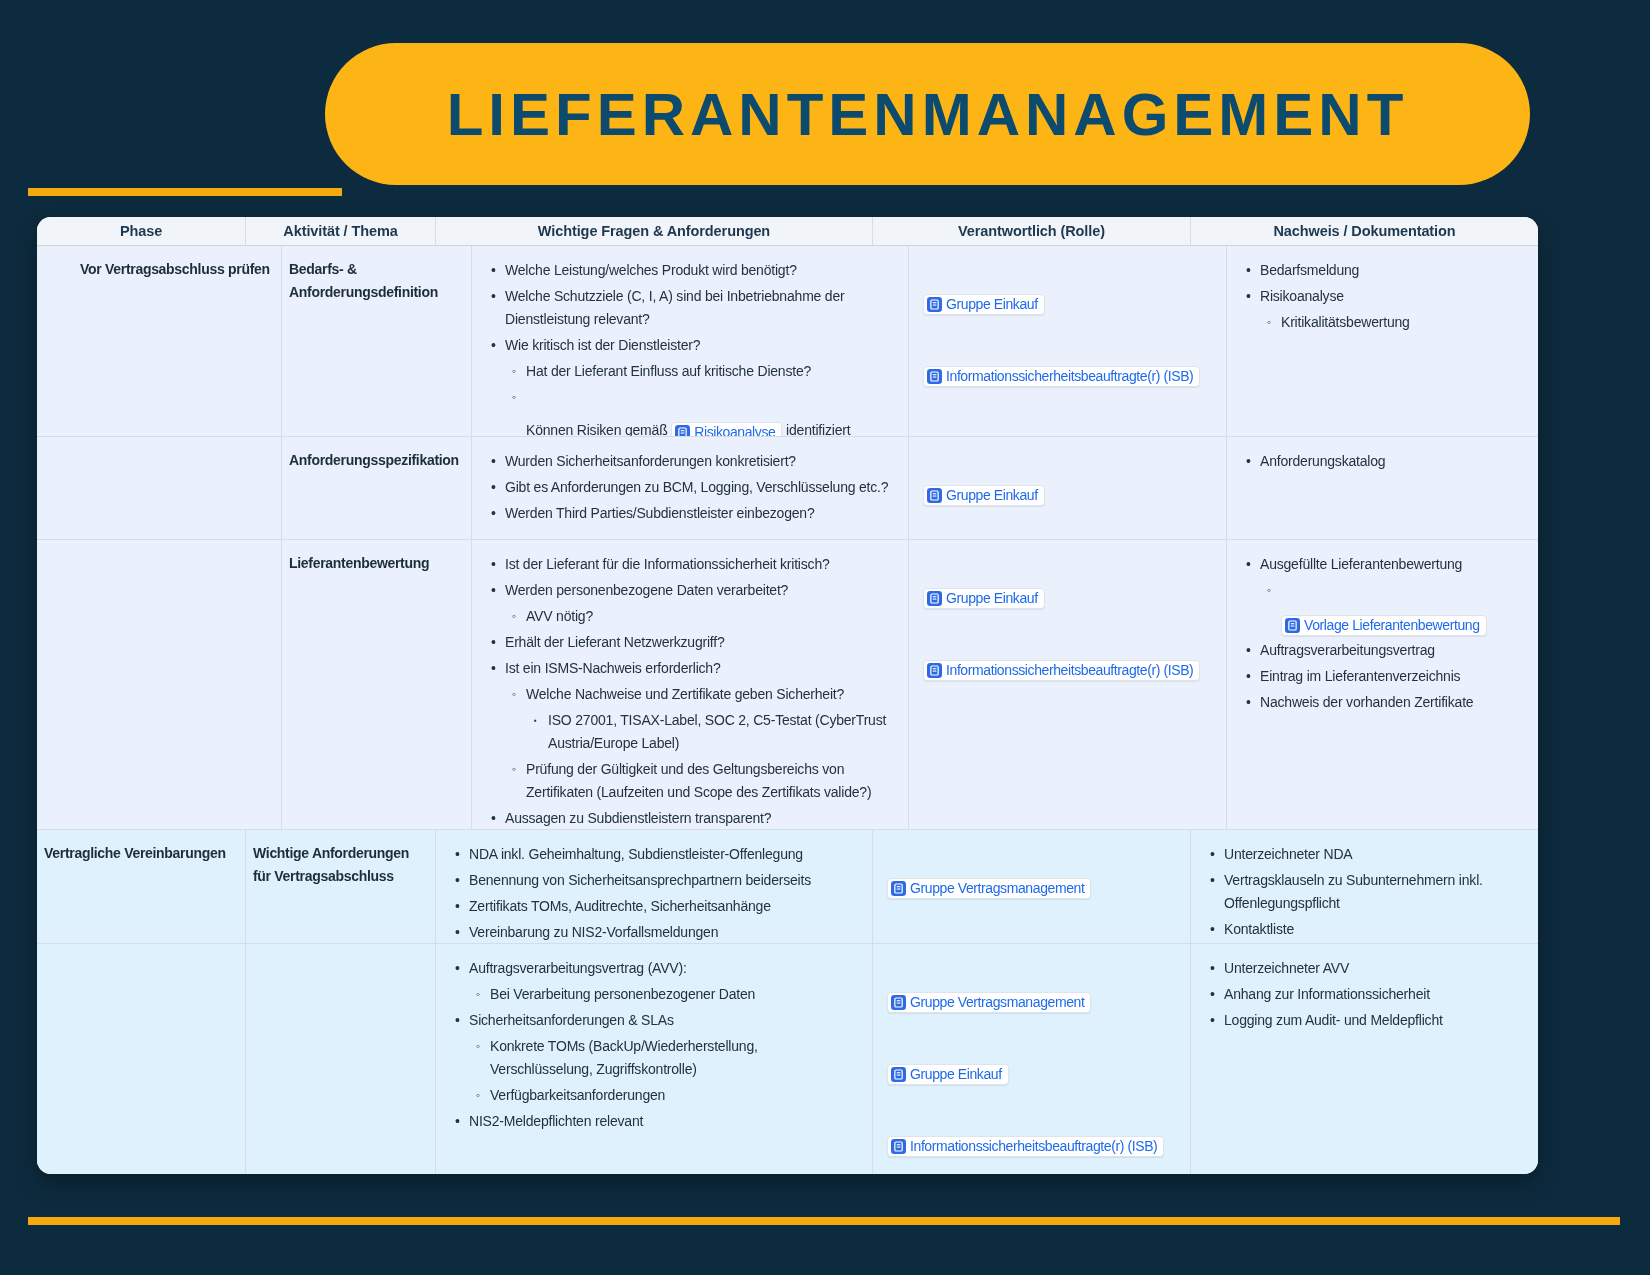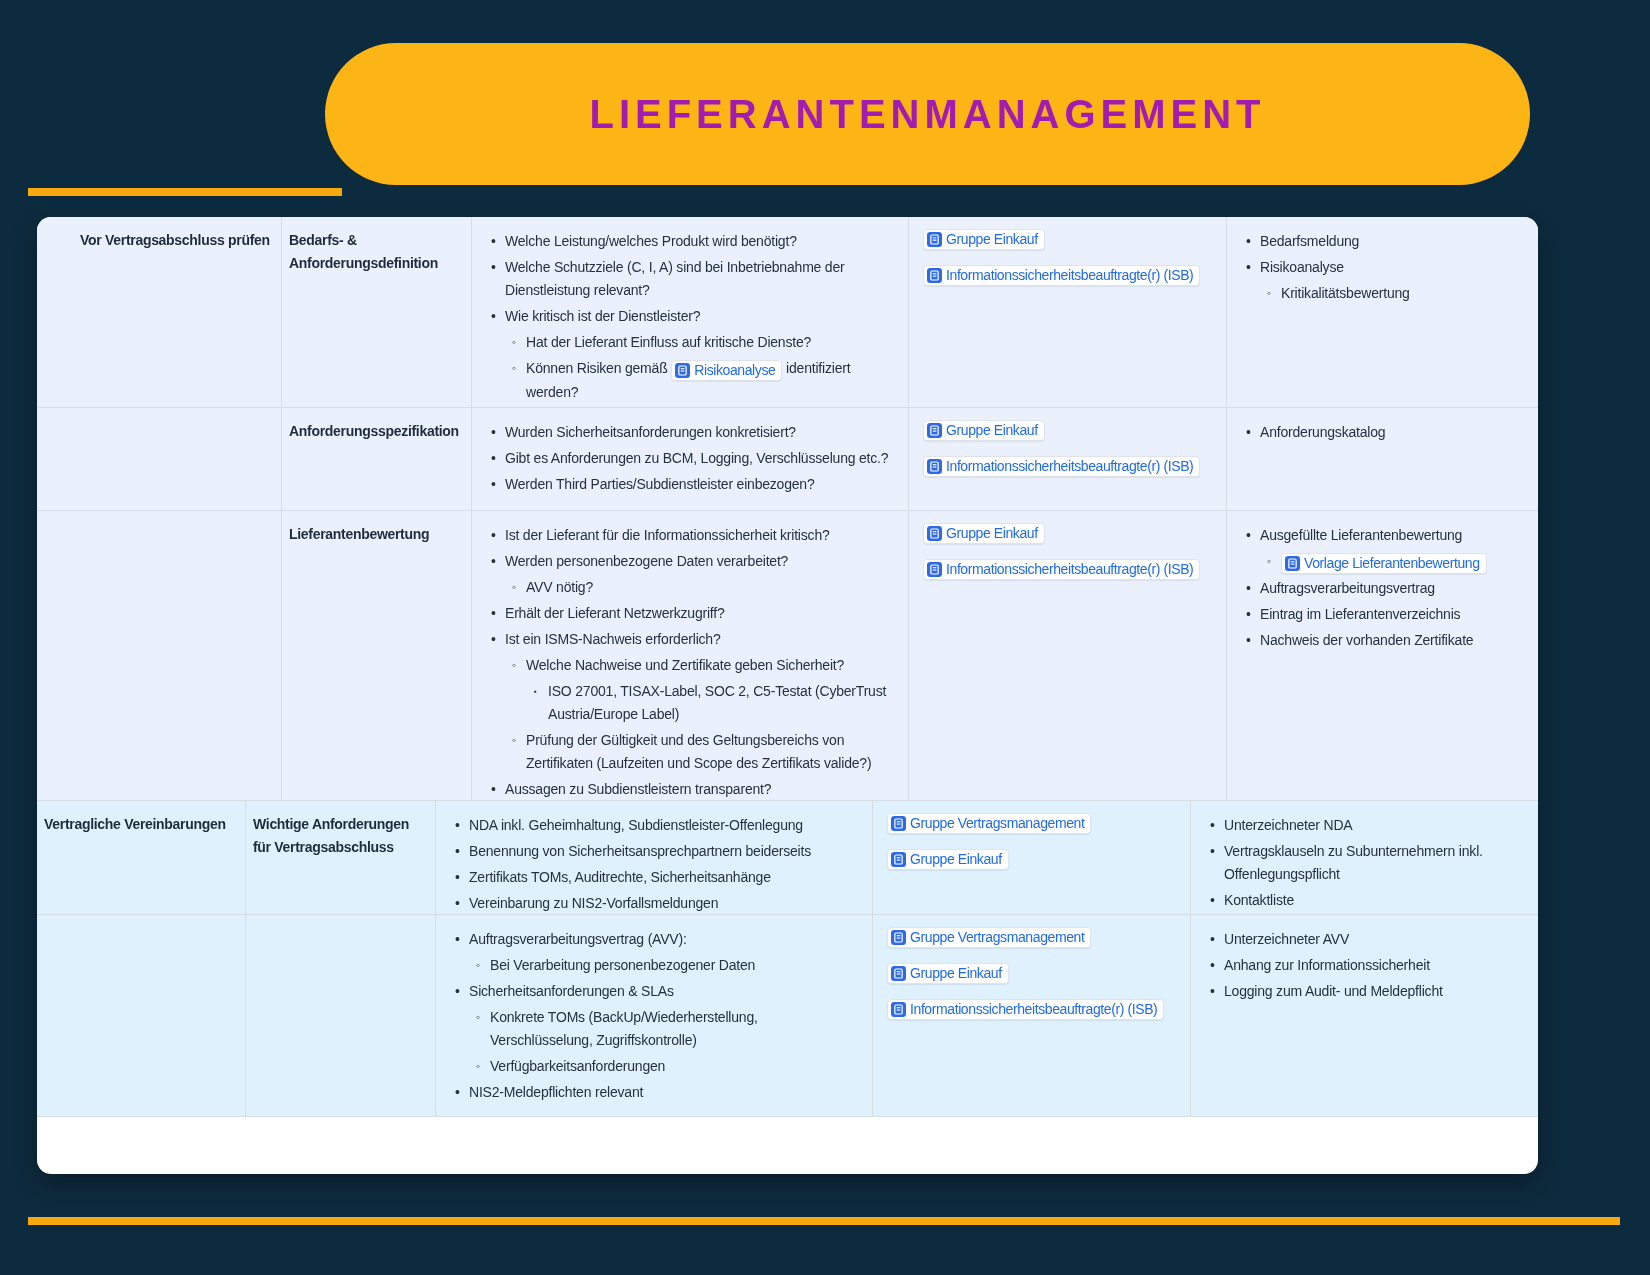--- a/index.html
+++ b/index.html
@@ -10,21 +10,21 @@
     font-family: "Liberation Sans", sans-serif;
     overflow: hidden;
   }
   .banner {
     position: absolute; left: 325px; top: 43px;
     width: 1205px; height: 142px;
     background: #fcb515; border-radius: 71px;
     display: flex; align-items: center; justify-content: center;
   }
   .banner-title {
-    color: #a21caf; font-size: 40px; font-weight: 700;
+    color: #0c4a6e; font-size: 60px; font-weight: 700;
     letter-spacing: 5px; white-space: nowrap;
   }
   .accent-line { position: absolute; background: #f5a90f; }
   .accent-top { left: 28px; top: 188px; width: 314px; height: 8px; }
   .accent-bottom { left: 28px; top: 1217px; width: 1592px; height: 8px; }
 
   .tbl {
     position: absolute; left: 37px; top: 217px;
     width: 1501px; height: 957px;
     background: #ffffff; border-radius: 14px; overflow: hidden;
@@ -64,36 +64,44 @@
   .mk.mk3 { font-size: 8px; }
   .ct { flex: 1; }
 
   .chip {
     display: inline-flex; align-items: center; gap: 4px;
     background: #ffffff; border: 1px solid #dfe4ec; border-radius: 4px;
     padding: 0 6px 0 3px; height: 21px;
     color: #1f6aec; font-size: 14px; letter-spacing: -0.4px;
     white-space: nowrap; box-shadow: 0 1px 1px rgba(9,30,66,.08);
     cursor: pointer;
+    margin-top: 36px;
   }
   .ct .chip { vertical-align: -5px; }
   .chip-ic { display: flex; align-items: center; }
   .chip-row { margin-bottom: 11px; }
   .td.resp { padding-left: 14px; padding-top: 12px; }
 </style>
 </head>
 <body>
 
 <div class="accent-line accent-top"></div>
 
 <div class="banner">
   <span class="banner-title">LIEFERANTENMANAGEMENT</span>
 </div>
 
 <div class="tbl">
+  <div class="thead grid5">
+    <div class="th">Phase</div>
+    <div class="th">Aktivität / Thema</div>
+    <div class="th">Wichtige Fragen &amp; Anforderungen</div>
+    <div class="th">Verantwortlich (Rolle)</div>
+    <div class="th">Nachweis / Dokumentation</div>
+  </div>
   <div id="tbody">
       <div class="row grid5 g1" style="height: 191px;">
         <div class="td phase">Vor Vertragsabschluss prüfen</div>
         <div class="td activity">Bedarfs- &amp; Anforderungsdefinition</div>
         <div class="td">
           <div class="li lv1">
             <span class="mk mk1">•</span>
             <span class="ct">Welche Leistung/welches Produkt wird benötigt?</span>
           </div>
           <div class="li lv1">

